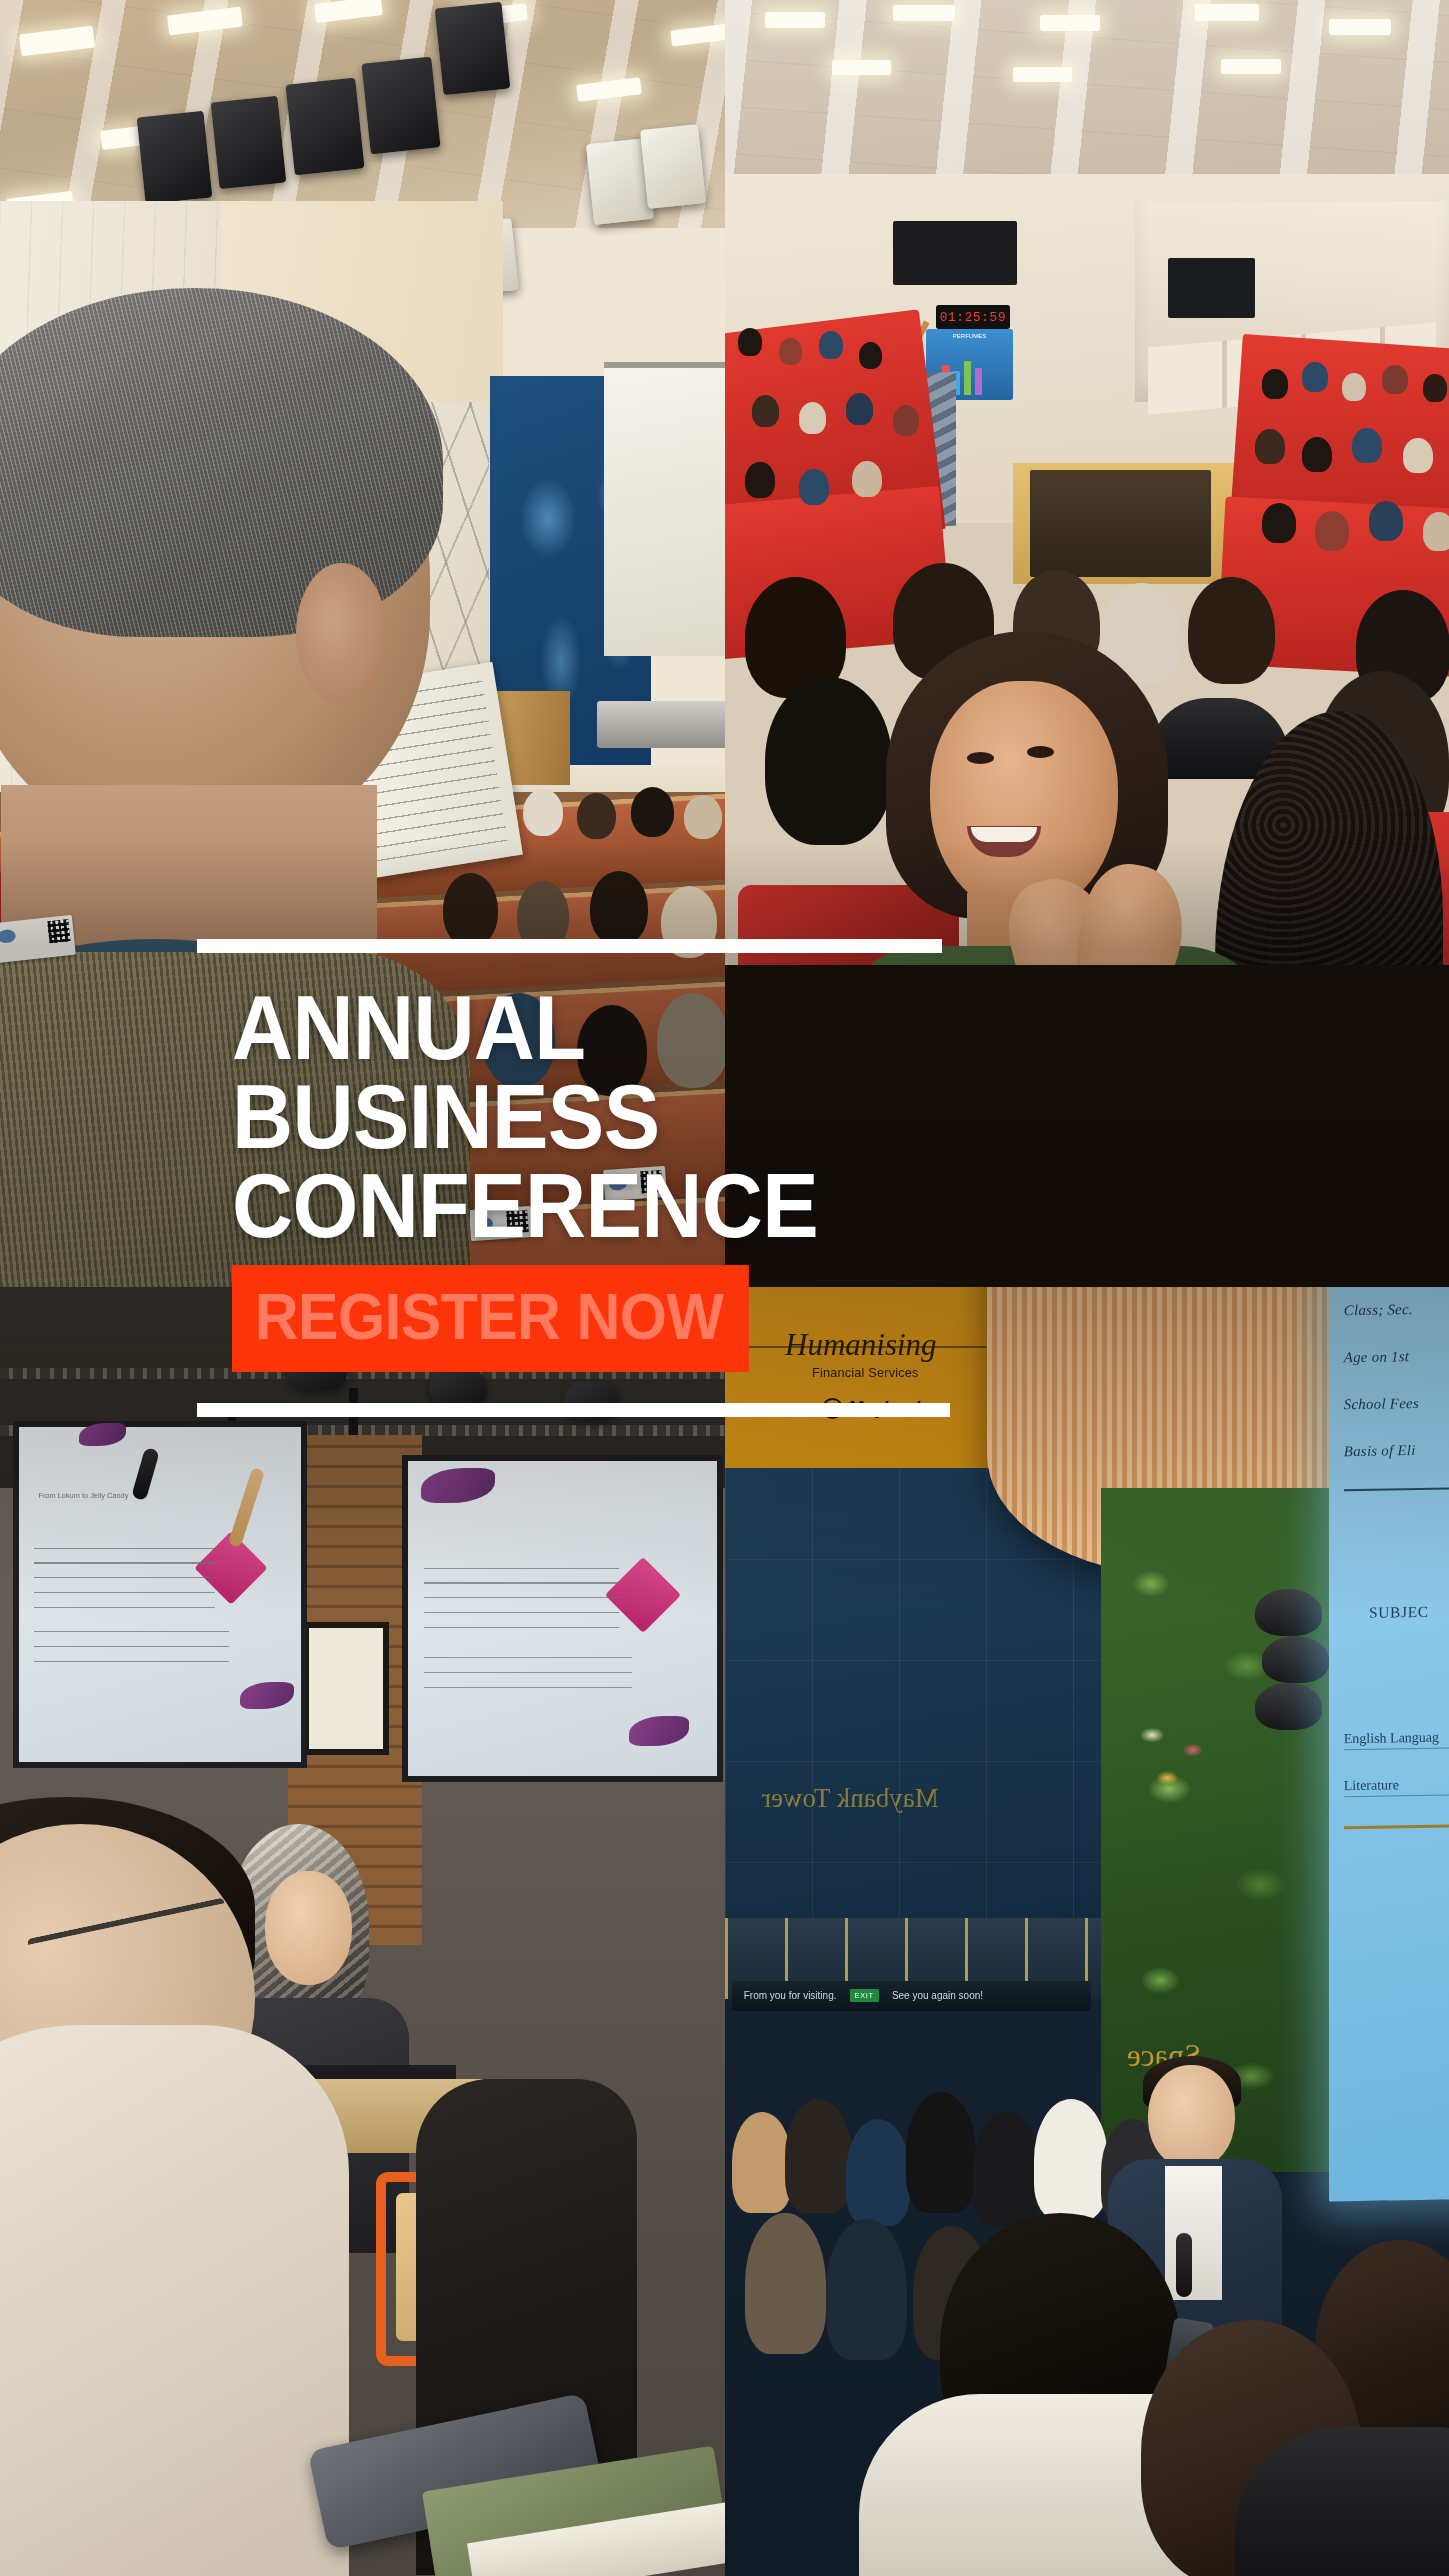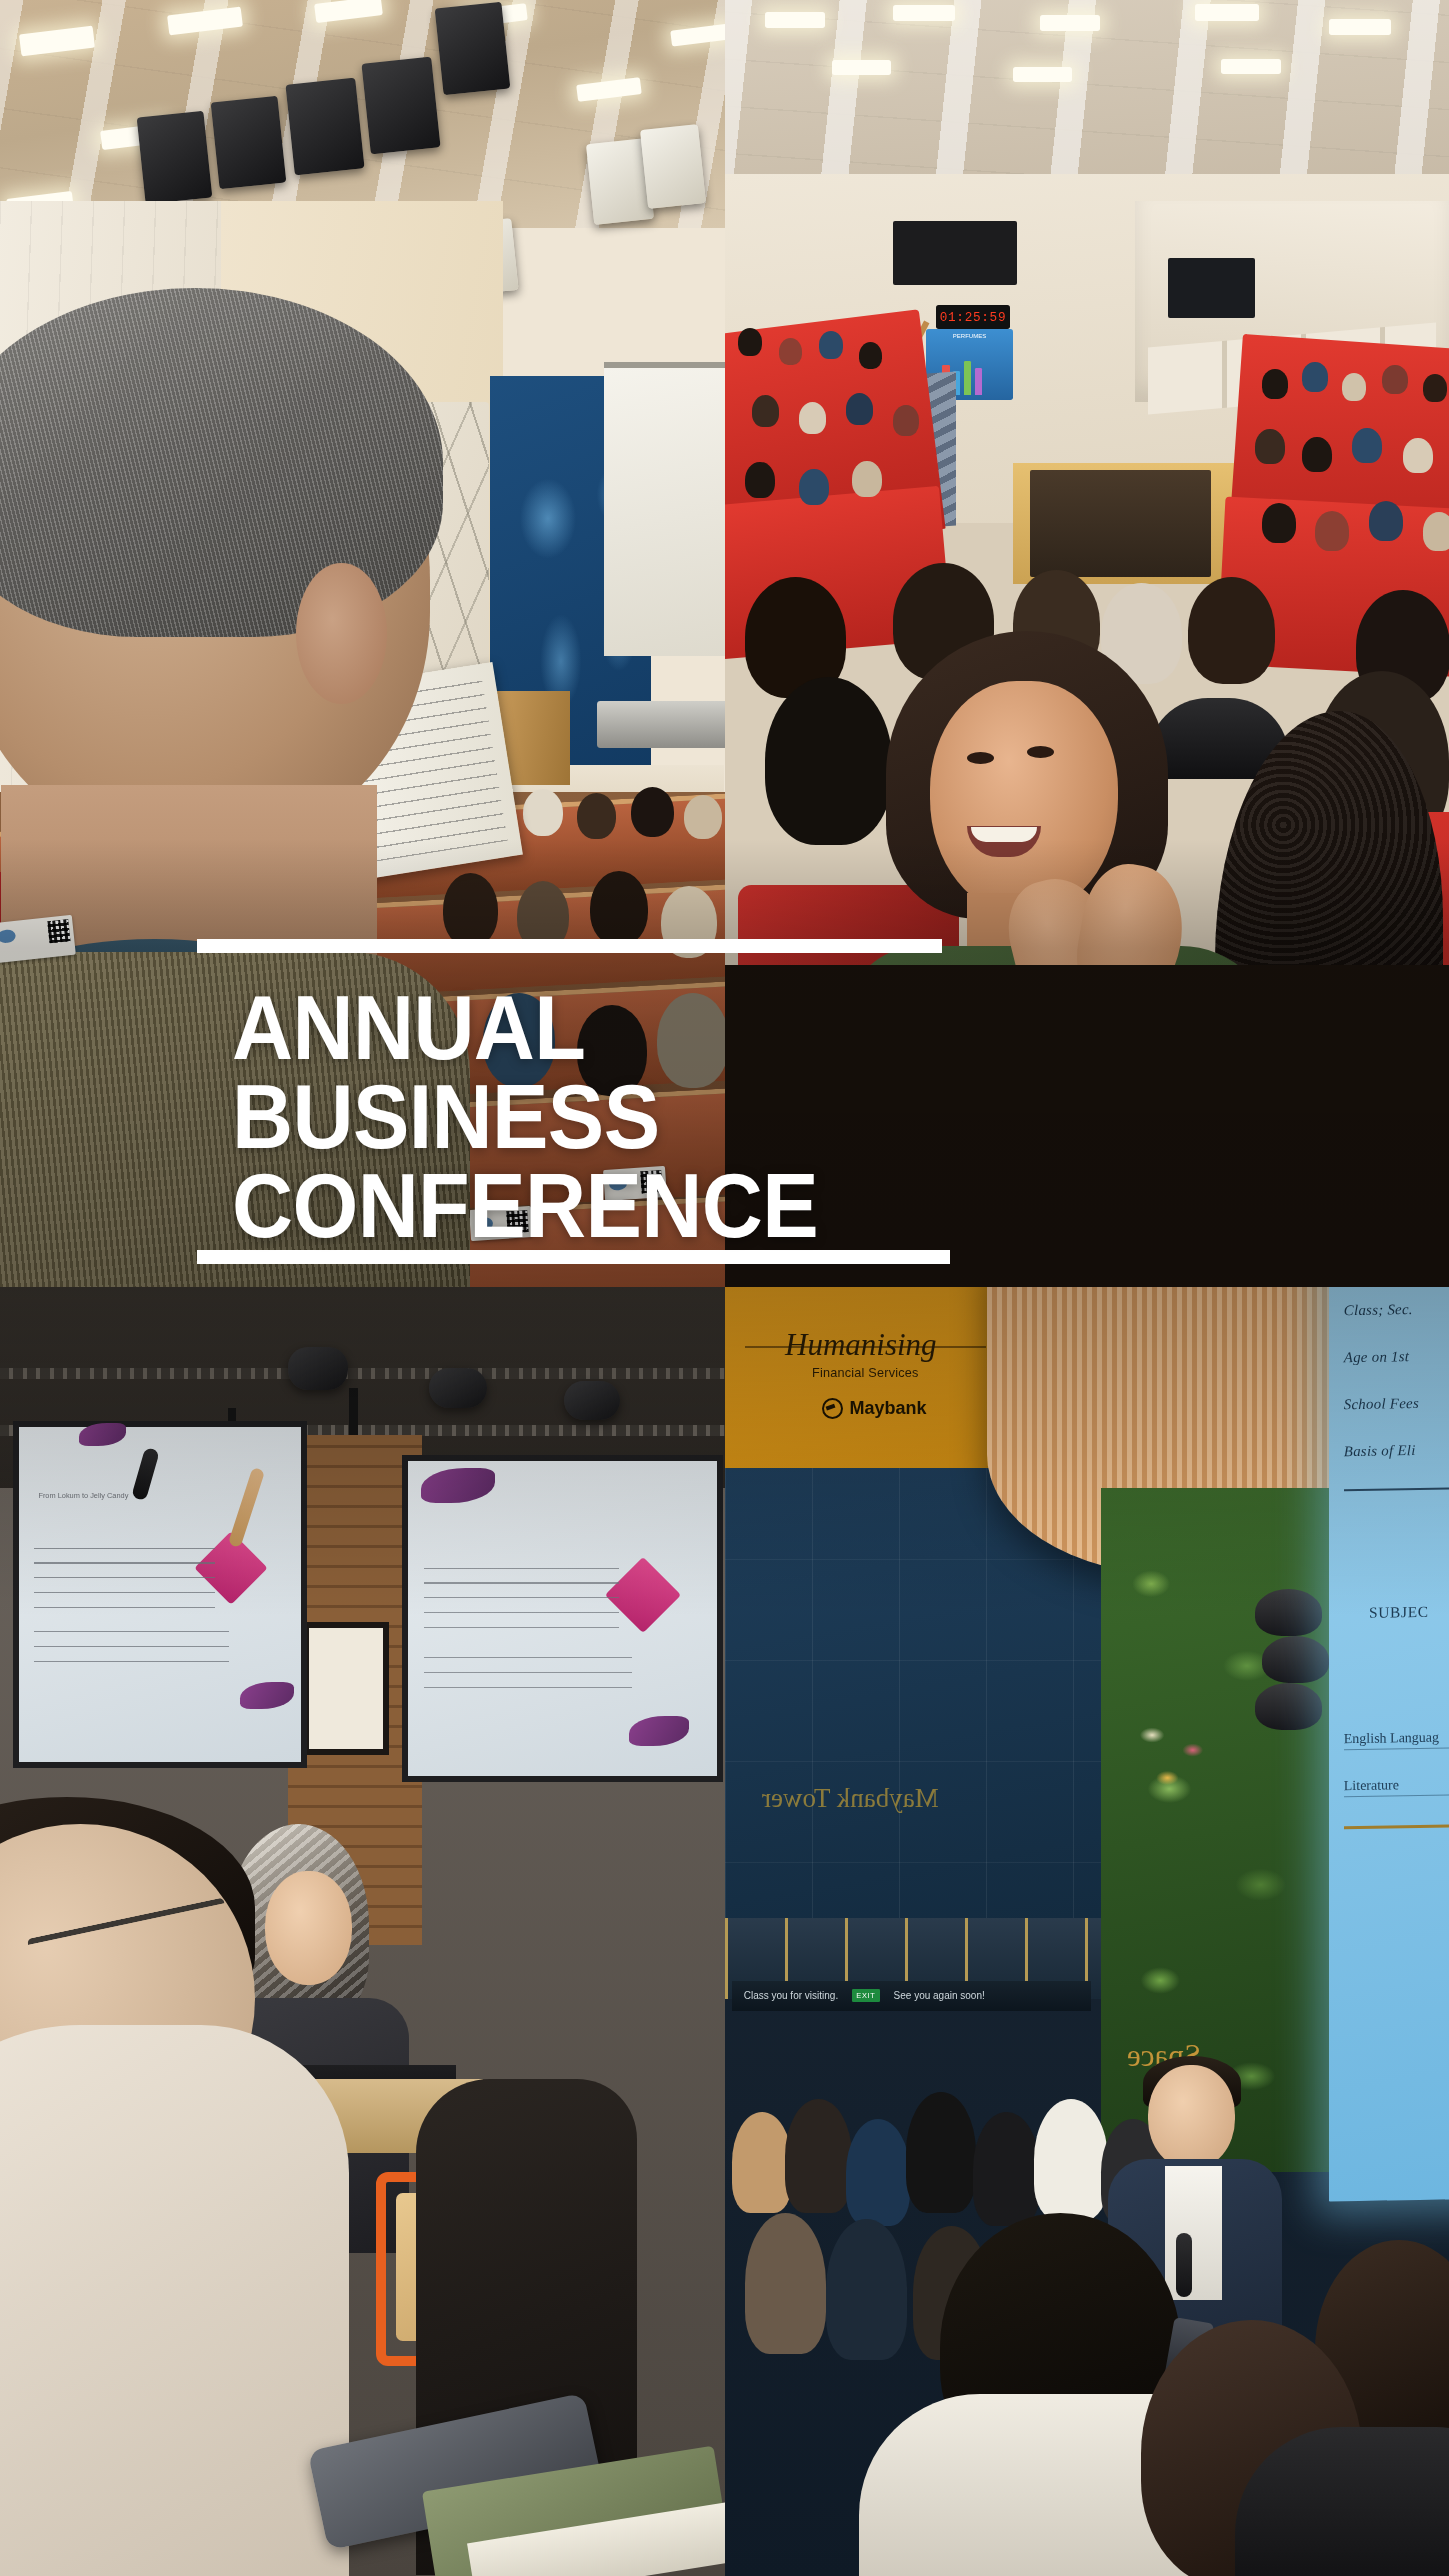--- a/index.html
+++ b/index.html
@@ -651,21 +651,21 @@
           <div class="ln" style="top:148px">School Fees</div>
           <div class="ln" style="top:195px">Basis of Eli</div>
           <div class="hr" style="top:241px"></div>
           <div class="sub" style="top:356px">SUBJEC</div>
           <div class="row" style="top:483px">English Languag</div>
           <div class="row" style="top:530px">Literature</div>
           <div class="hr" style="top:578px;height:2.7px;background:#a07d2c"></div>
         </div>
 
         <div class="br-floorsign">
-          <span>Class you for visiting.</span>
+          <span>From you for visiting.</span>
           <span class="br-exit">EXIT</span>
           <span>See you again soon!</span>
         </div>
 
         <div class="br-crowd">
           <div class="p" style="left:6.7px;top:94px;width:60px;height:101px;background:#c29a6c"></div>
           <div class="p" style="left:60px;top:81px;width:67px;height:114px;background:#2a2420"></div>
           <div class="p" style="left:121px;top:101px;width:64px;height:107px;background:#1c3550"></div>
           <div class="p" style="left:181px;top:74px;width:70px;height:121px;background:#141414"></div>
           <div class="p" style="left:248px;top:94px;width:67px;height:114px;background:#1a1a1c"></div>
@@ -698,18 +698,21 @@
   <div class="scrim"></div>
 
   <div class="overlay">
     <div class="ov-inner">
       <div class="ov-rule"></div>
       <div class="ov-head">
         <span>ANNUAL</span>
         <span>BUSINESS</span>
         <span>CONFERENCE</span>
       </div>
+      <div class="cta-wrap">
+        <button class="ov-cta">REGISTER NOW</button>
+      </div>
       <div class="ov-rule bottom"></div>
     </div>
   </div>
 
 </div>
 
 
 </body></html>

